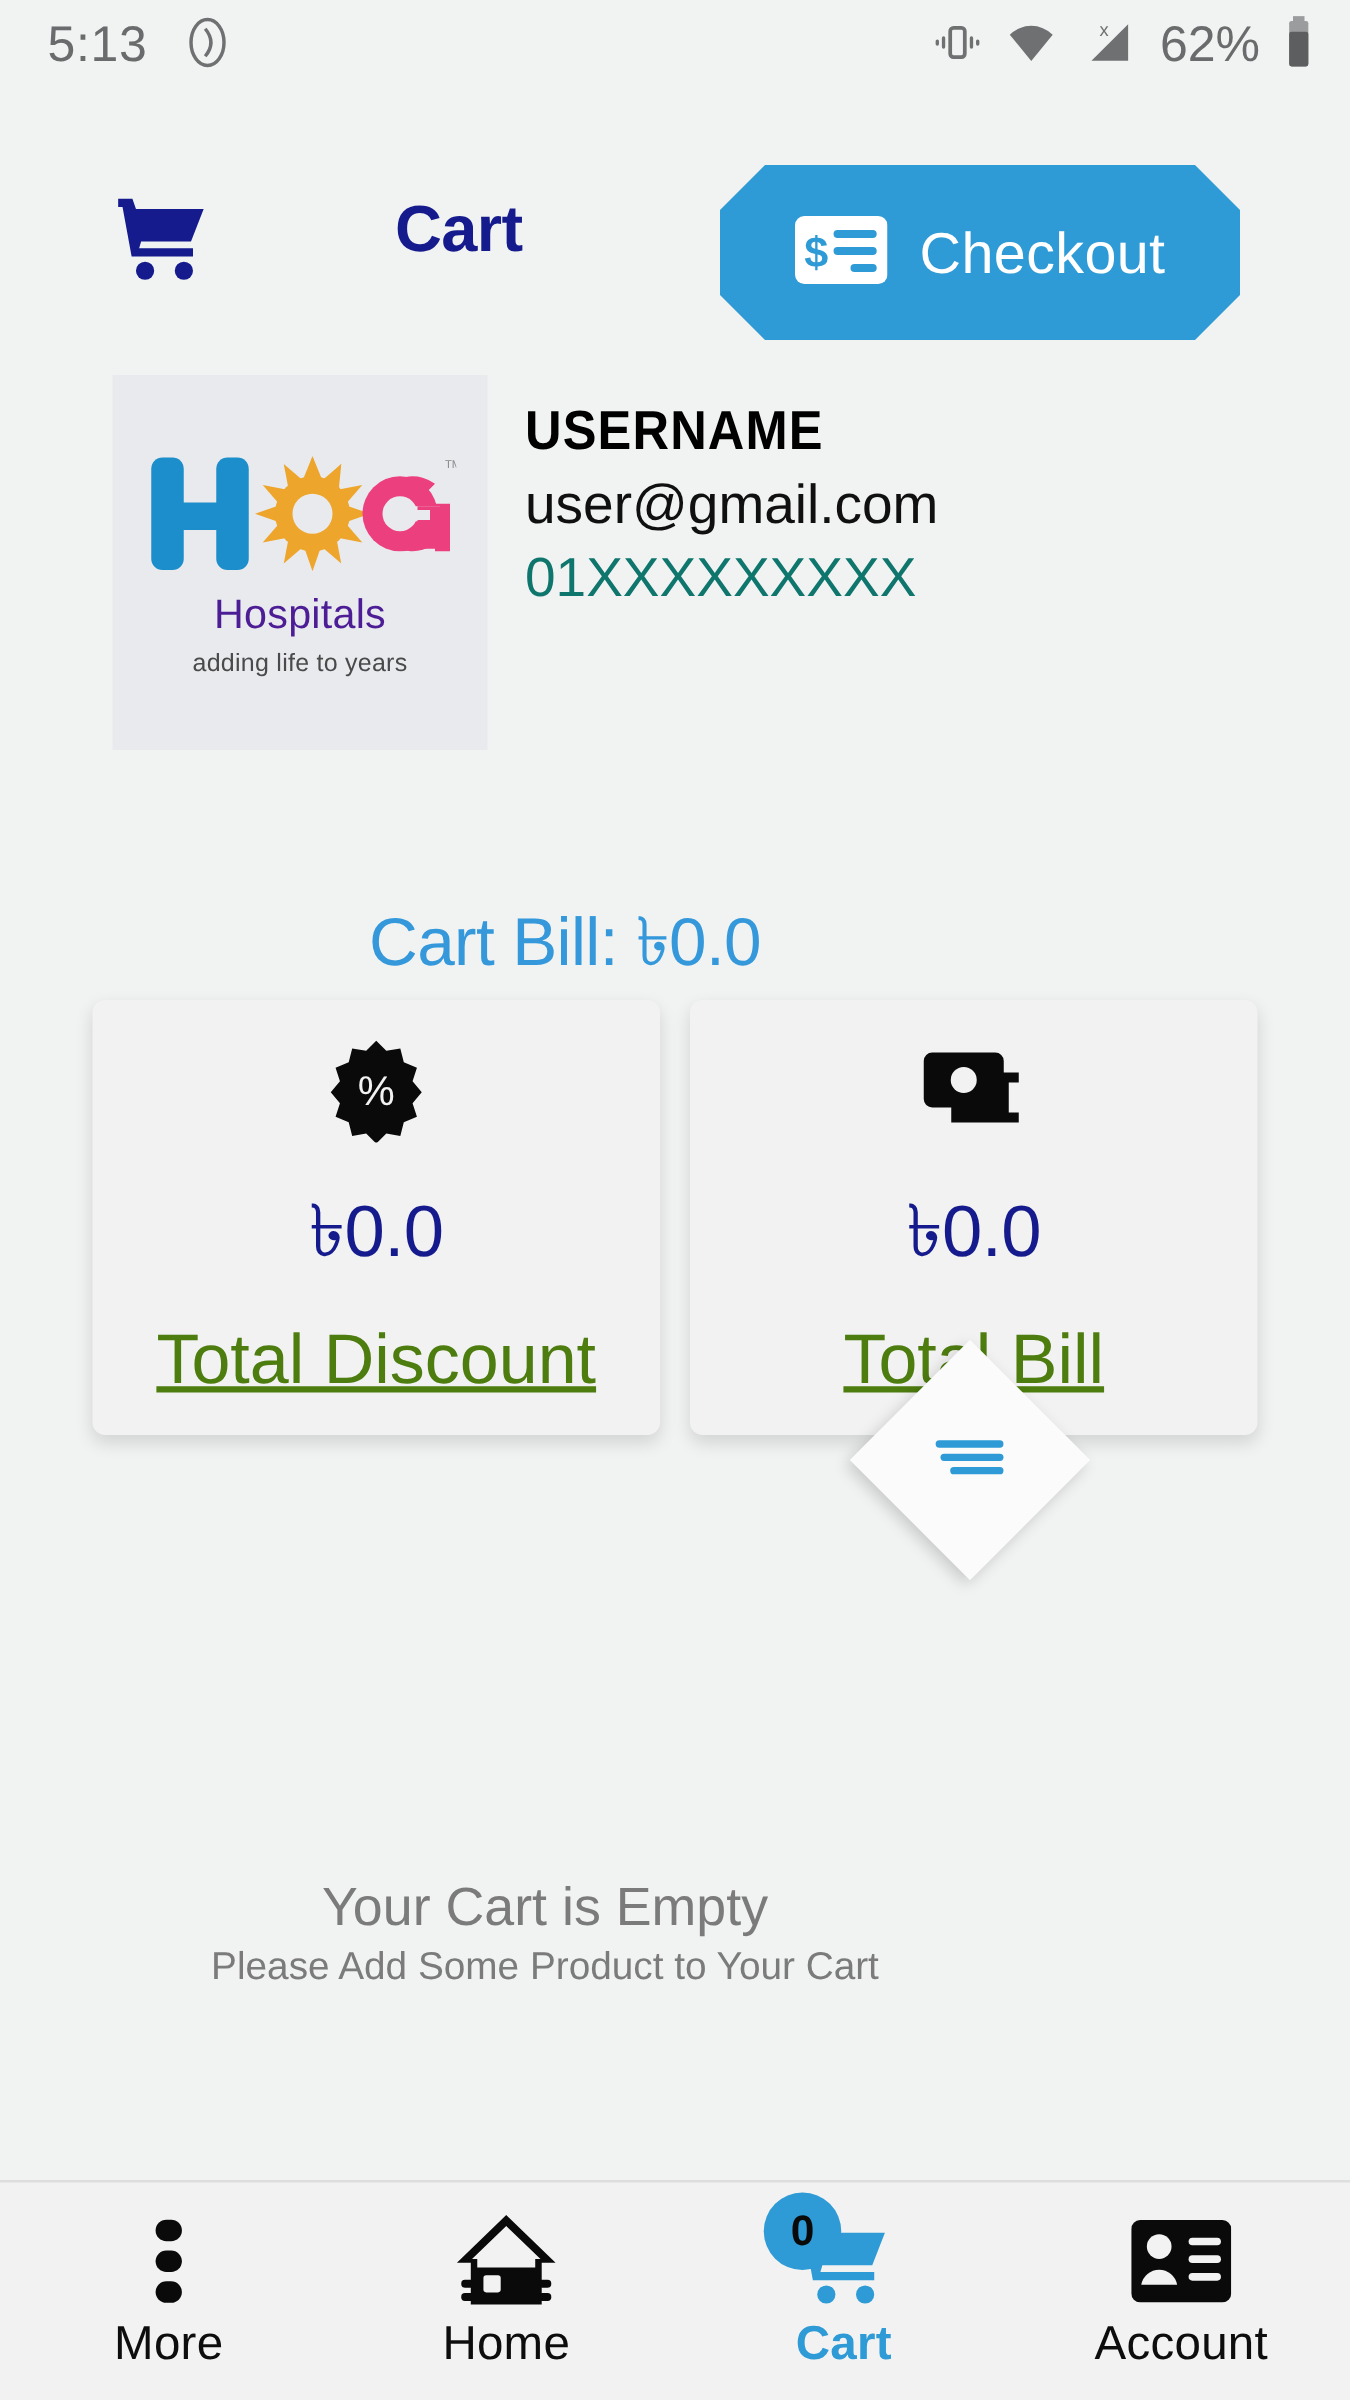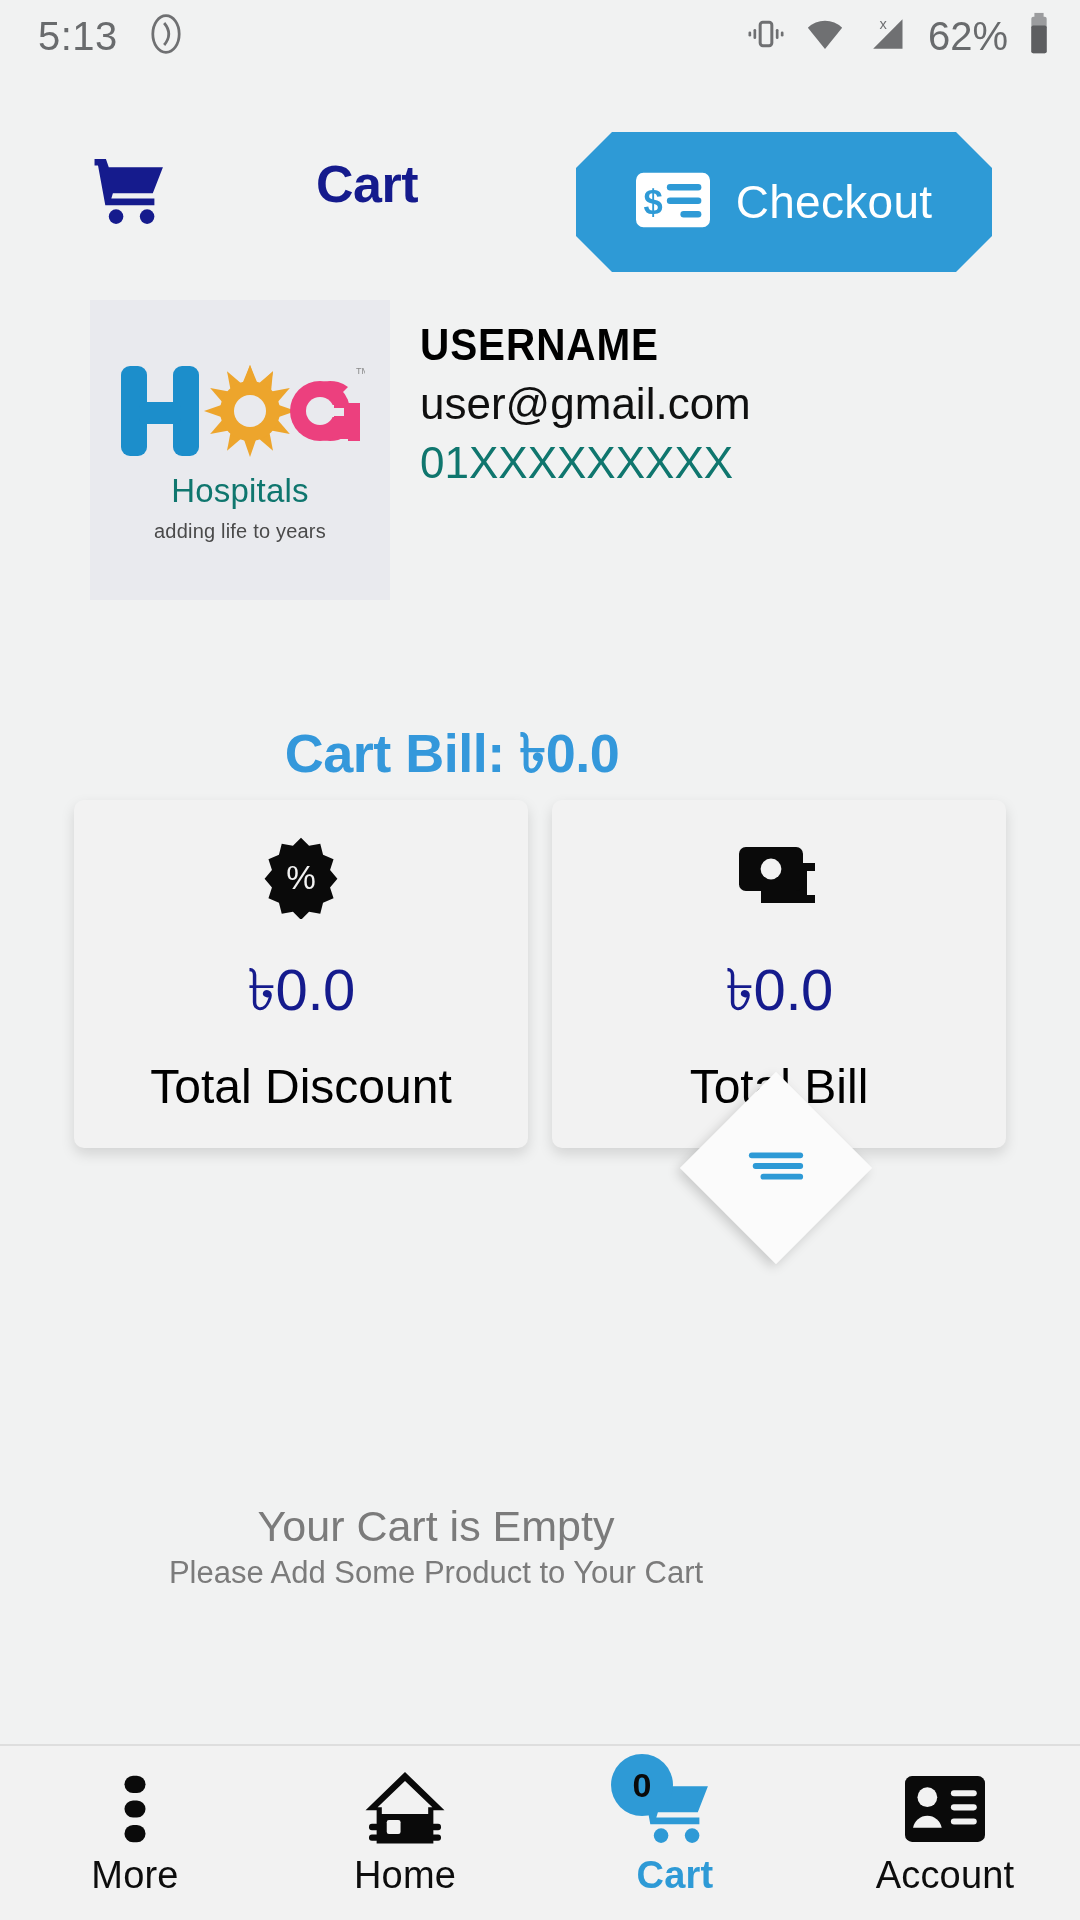--- a/index.html
+++ b/index.html
@@ -50,41 +50,41 @@
   .profile { position: absolute; top: 300px; left: 0; width: 1080px; }
   .logo-card {
     position: absolute; left: 90px; top: 0;
     width: 300px; height: 300px;
     background: #e9eaee;
     display: flex; flex-direction: column;
     align-items: center; justify-content: center;
   }
   .logo-mark { display: flex; align-items: center; justify-content: center; }
   .logo-sub {
-    font-size: 33px; color: #0f766e; margin-top: 8px; letter-spacing: 0.2px;
+    font-size: 33px; color: #4c1d95; margin-top: 8px; letter-spacing: 0.2px;
   }
   .logo-tag {
     font-size: 20px; color: #4a4a4a; margin-top: 10px; letter-spacing: 0.2px;
   }
   .profile-info {
     position: absolute; left: 420px; top: 20px;
   }
   .pi-name {
     font-size: 44px; font-weight: 800; color: #000;
     letter-spacing: 1px; font-family: "Liberation Sans Narrow", "Liberation Sans", sans-serif;
     transform: scaleX(0.92); transform-origin: left center;
   }
   .pi-email { font-size: 44px; color: #101010; margin-top: 9px; }
   .pi-phone { font-size: 44px; color: #0f766e; margin-top: 9px; }
 
   
   .cart-bill {
     position: absolute; top: 712px; left: 0; width: 904px;
     text-align: center;
-    font-size: 54px; font-weight: 700; color: #3498db;
+    font-size: 54px; font-weight: 400; color: #3498db;
     letter-spacing: -0.5px;
   }
 
   
   .cards {
     position: absolute; top: 800px; left: 74px;
     width: 932px; display: flex; gap: 24px;
   }
   .sum-card {
     width: 454px; height: 348px;
@@ -92,21 +92,21 @@
     border-radius: 10px;
     box-shadow: 0 6px 14px rgba(0,0,0,0.13);
     display: flex; flex-direction: column;
     align-items: center; justify-content: center;
   }
   .sum-icon { height: 86px; display: flex; align-items: center; justify-content: center; }
   .sum-value {
     font-size: 58px; font-weight: 400; color: #151b8d;
     margin-top: 26px; letter-spacing: -0.5px; text-align: center;
   }
-  .sum-label { font-size: 48px; color: #000000; margin-top: 16px; }
+  .sum-label { font-size: 56px; color: #4d7c0f; margin-top: 16px; text-decoration: underline; }
 
   
   .fab-diamond {
     position: absolute; top: 1100px; left: 708px;
     width: 136px; height: 136px;
     background: #fbfbfb;
     transform: rotate(45deg);
     box-shadow: 0 5px 12px rgba(0,0,0,0.17);
     display: flex; align-items: center; justify-content: center;
   }

